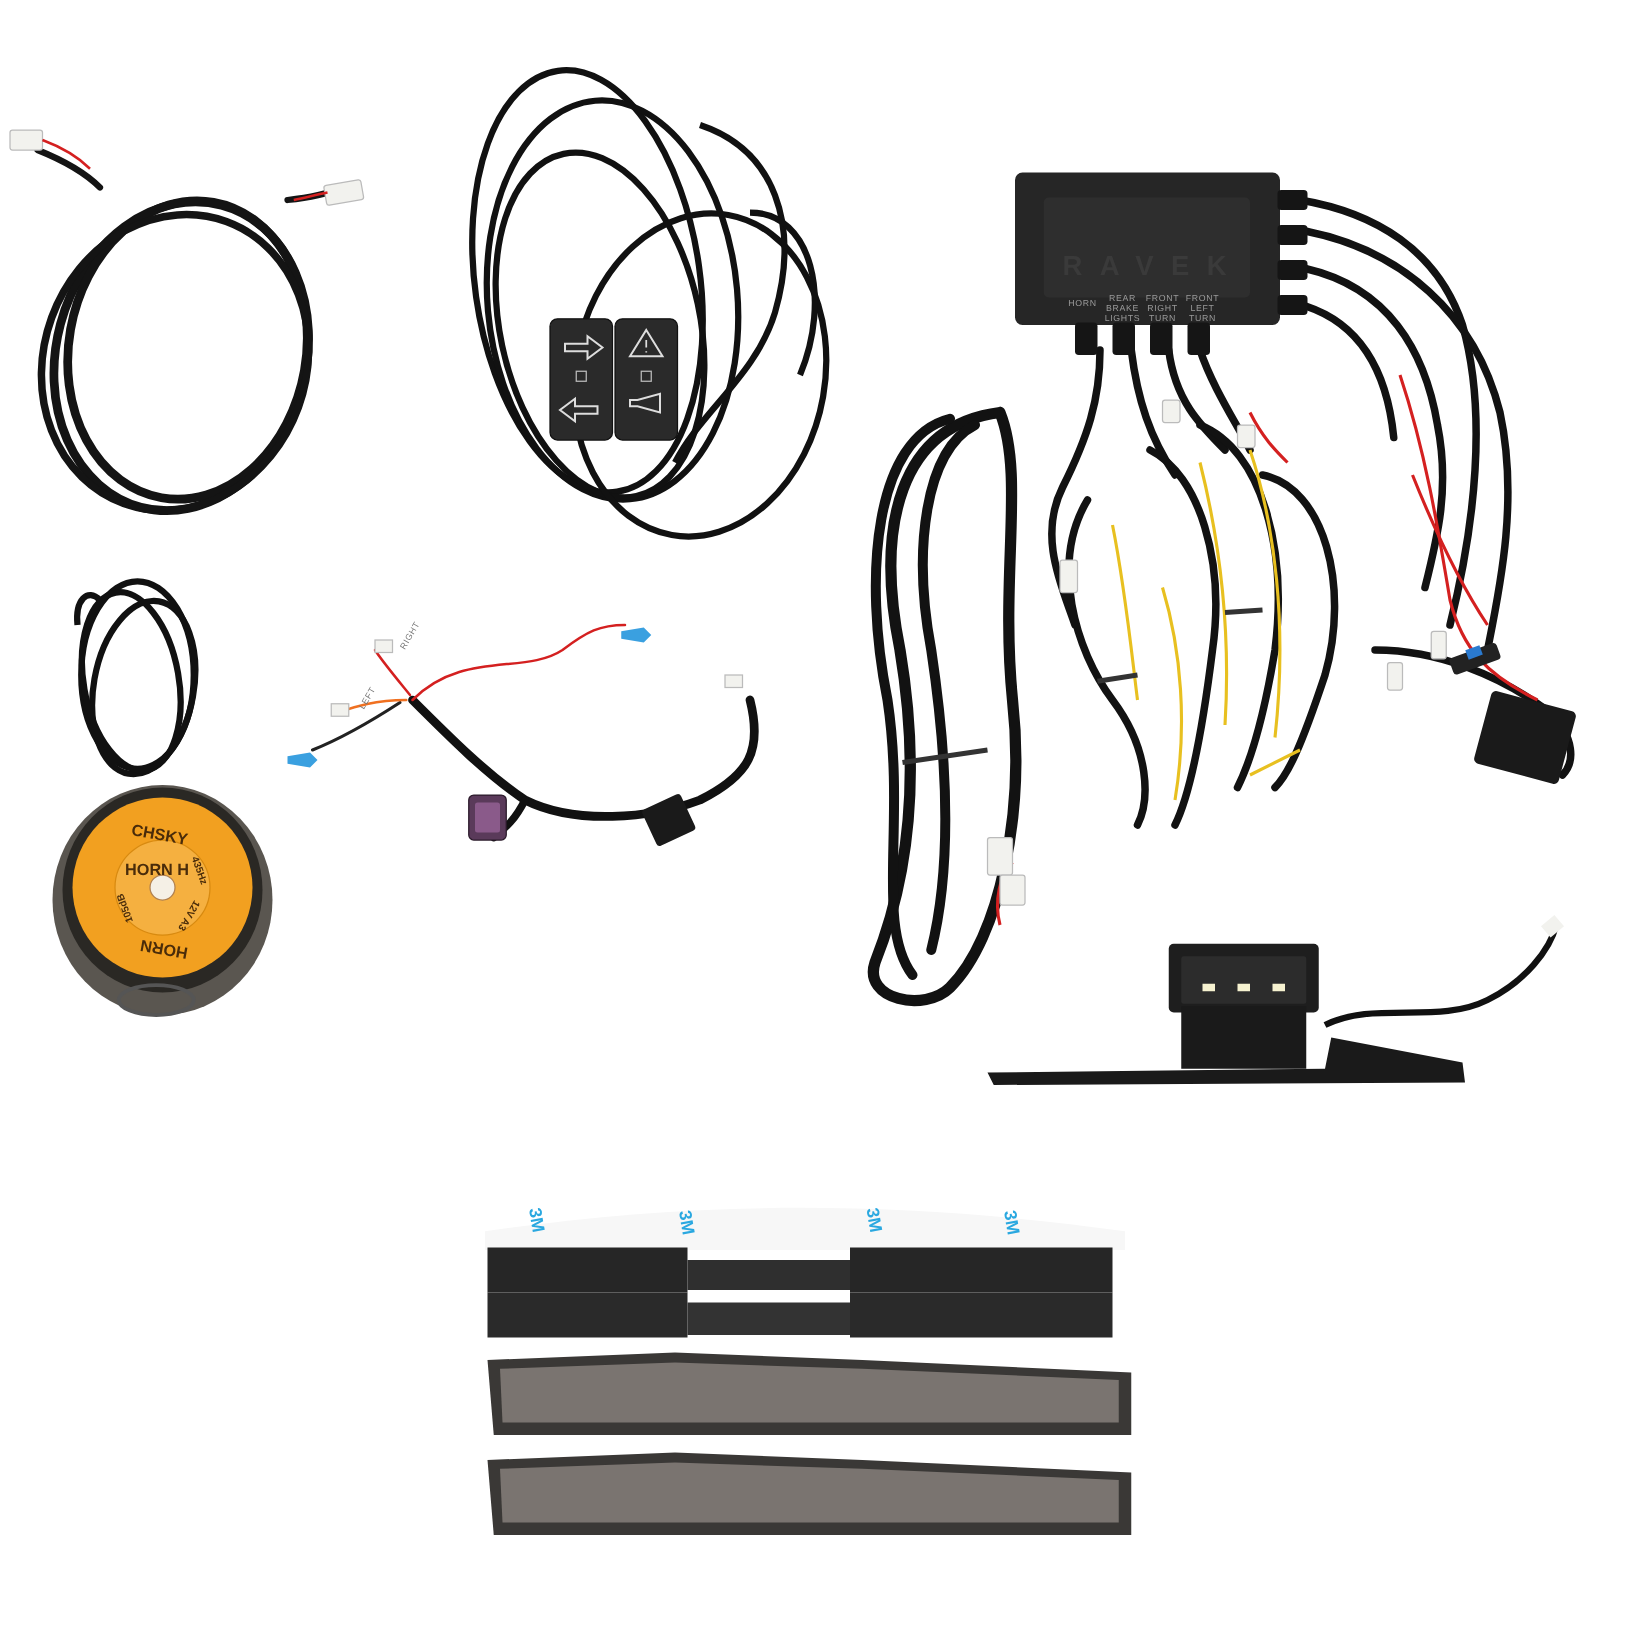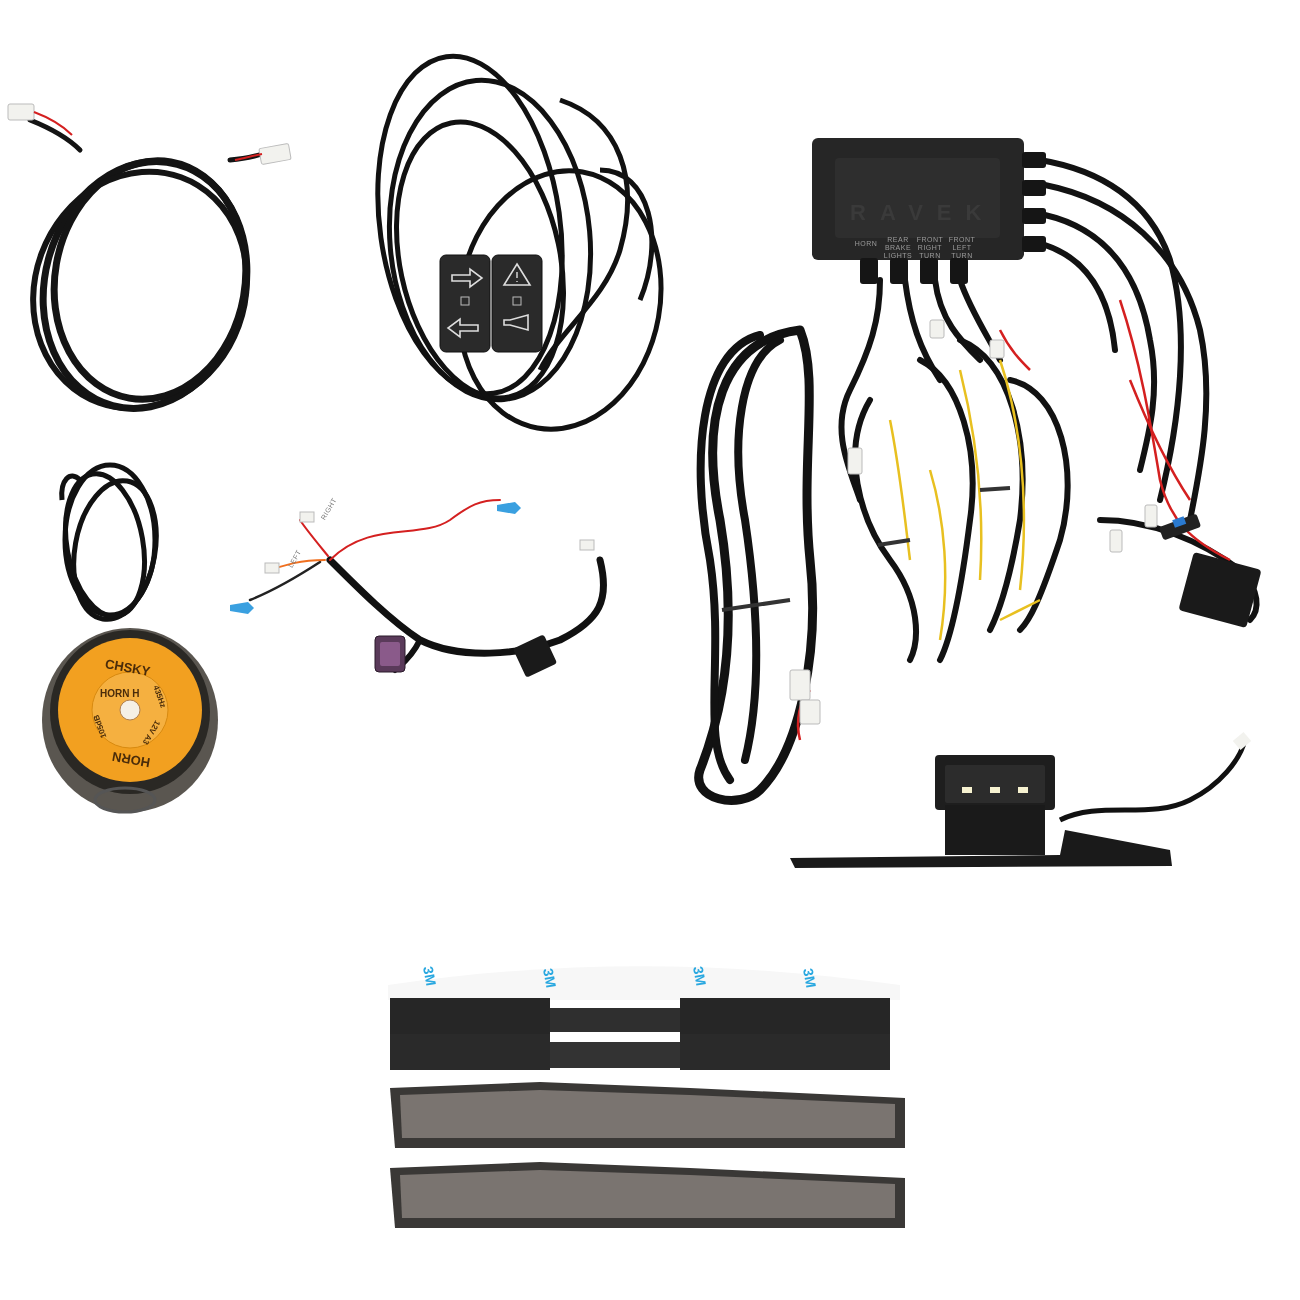--- a/index.html
+++ b/index.html
@@ -179,21 +179,21 @@
 </svg>
 
 <div class="brand" style="left:850px;top:200px;">RAVEK</div>
 <div class="lbl" style="left:848px;top:240px;width:36px;">HORN</div>
 <div class="lbl" style="left:880px;top:236px;width:36px;">REAR BRAKE LIGHTS</div>
 <div class="lbl" style="left:912px;top:236px;width:36px;">FRONT RIGHT TURN</div>
 <div class="lbl" style="left:944px;top:236px;width:36px;">FRONT LEFT TURN</div>
 
 <div class="horn-text" style="left:105px;top:660px;font-size:13px;transform:rotate(10deg);">CHSKY</div>
 <div class="horn-text" style="left:112px;top:752px;font-size:13px;transform:rotate(-170deg);">HORN</div>
-<div class="horn-text" style="left:100px;top:688px;font-size:10px;">HORN H</div>
+<div class="horn-text" style="left:100px;top:688px;font-size:13px;">HORN H</div>
 <div class="horn-text" style="left:148px;top:692px;font-size:8px;transform:rotate(70deg);">435Hz</div>
 <div class="horn-text" style="left:138px;top:728px;font-size:8px;transform:rotate(120deg);">12V A3</div>
 <div class="horn-text" style="left:88px;top:722px;font-size:8px;transform:rotate(-110deg);">105dB</div>
 
 <div class="lbl" style="left:314px;top:505px;width:30px;color:#777;transform:rotate(-60deg);">RIGHT</div>
 <div class="lbl" style="left:280px;top:555px;width:30px;color:#777;transform:rotate(-60deg);">LEFT</div>
 
 <div class="abs" style="left:420px;top:968px;font-size:14px;font-weight:bold;color:#2aa8e0;transform:rotate(80deg);">3M</div>
 <div class="abs" style="left:540px;top:970px;font-size:14px;font-weight:bold;color:#2aa8e0;transform:rotate(80deg);">3M</div>
 <div class="abs" style="left:690px;top:968px;font-size:14px;font-weight:bold;color:#2aa8e0;transform:rotate(80deg);">3M</div>

